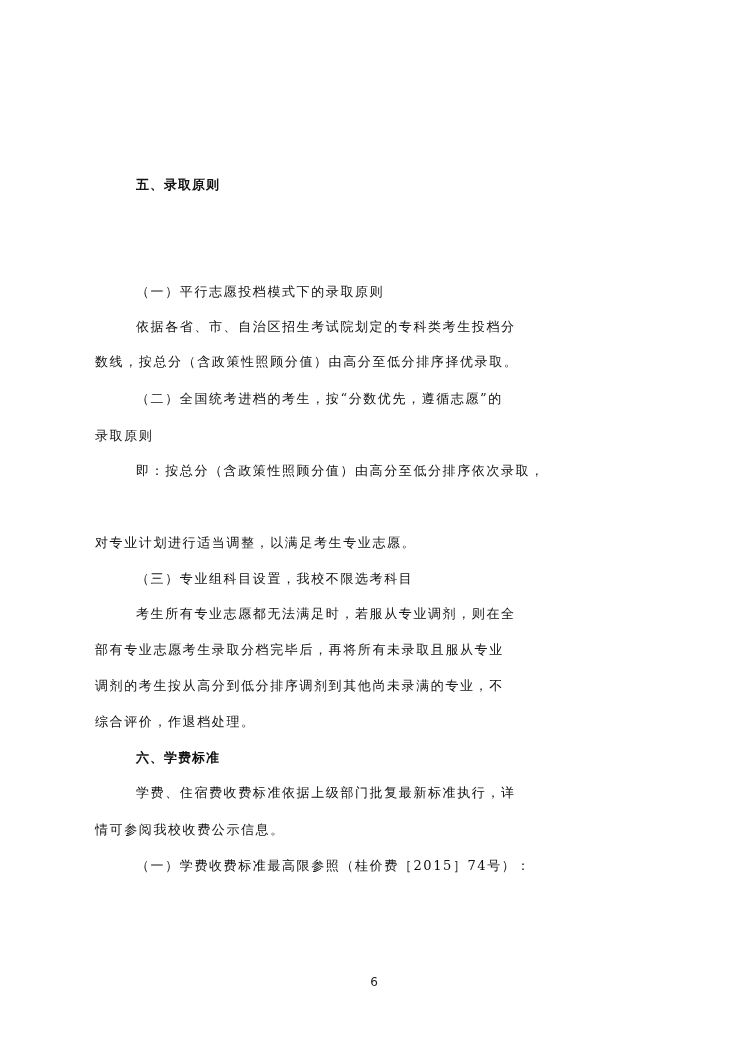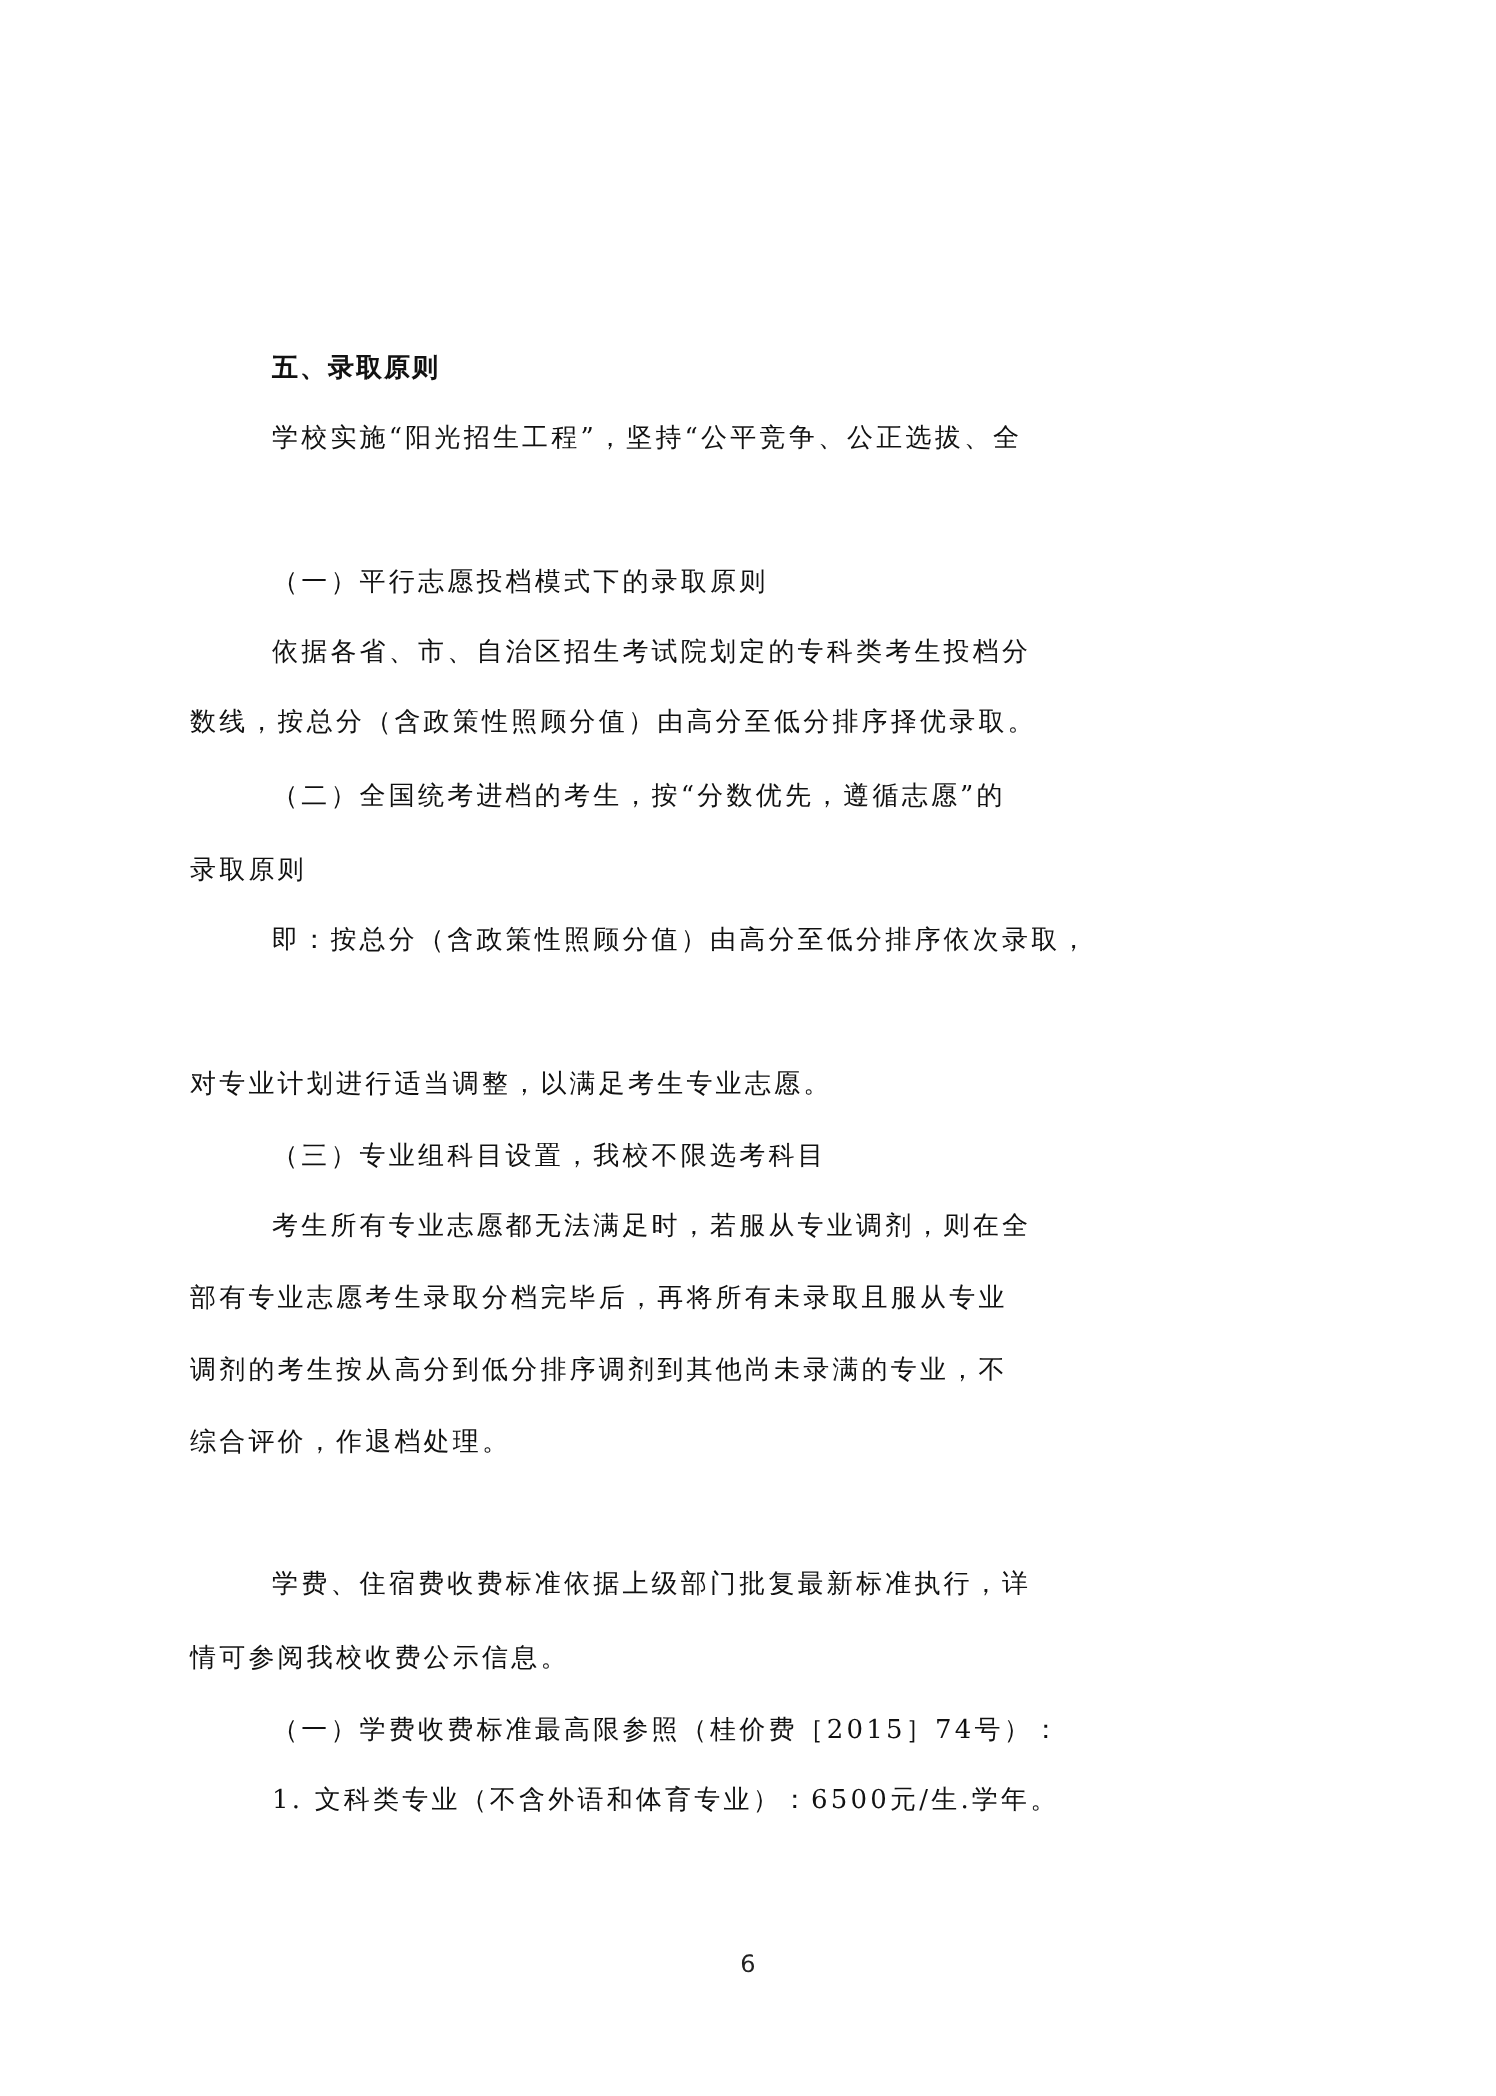--- a/index.html
+++ b/index.html
@@ -11,32 +11,31 @@
     .indent { left: 136px; width: 524px; }
     .heading { font-family: "DejaVu Sans", "Liberation Sans", sans-serif; font-weight: bold; letter-spacing: 1px; }
     .page-number { position: absolute; left: 0; width: 748px; top: 975px; text-align: center;
                    font-family: "DejaVu Sans", "Liberation Sans", sans-serif; font-size: 12px; color: #222; }
   </style>
 </head>
 <body>
 
 <div class="page">
   <div class="line indent heading" style="top:173px">五、录取原则</div>
-  <div class="line indent" style="top:208px">学校实施“阳光招生工程”，坚持“公平竞争、公正选拔、全</div>
   <div class="line indent" style="top:280px">（一）平行志愿投档模式下的录取原则</div>
   <div class="line indent" style="top:315px">依据各省、市、自治区招生考试院划定的专科类考生投档分</div>
   <div class="line" style="top:350px">数线，按总分（含政策性照顾分值）由高分至低分排序择优录取。</div>
   <div class="line indent" style="top:387px">（二）全国统考进档的考生，按“分数优先，遵循志愿”的</div>
   <div class="line" style="top:424px">录取原则</div>
   <div class="line indent" style="top:459px">即：按总分（含政策性照顾分值）由高分至低分排序依次录取，</div>
   <div class="line" style="top:531px">对专业计划进行适当调整，以满足考生专业志愿。</div>
   <div class="line indent" style="top:567px">（三）专业组科目设置，我校不限选考科目</div>
   <div class="line indent" style="top:602px">考生所有专业志愿都无法满足时，若服从专业调剂，则在全</div>
   <div class="line" style="top:638px">部有专业志愿考生录取分档完毕后，再将所有未录取且服从专业</div>
   <div class="line" style="top:674px">调剂的考生按从高分到低分排序调剂到其他尚未录满的专业，不</div>
   <div class="line" style="top:710px">综合评价，作退档处理。</div>
+  <div class="line indent heading" style="top:746px">六、学费标准</div>
   <div class="line indent" style="top:781px">学费、住宿费收费标准依据上级部门批复最新标准执行，详</div>
   <div class="line" style="top:818px">情可参阅我校收费公示信息。</div>
   <div class="line indent" style="top:854px">（一）学费收费标准最高限参照（桂价费［2015］74号）：</div>
-  <div class="line indent" style="top:889px">1. 文科类专业（不含外语和体育专业）：6500元/生.学年。</div>
 
   <div class="page-number">6</div>
 </div>
 
 </body></html>

